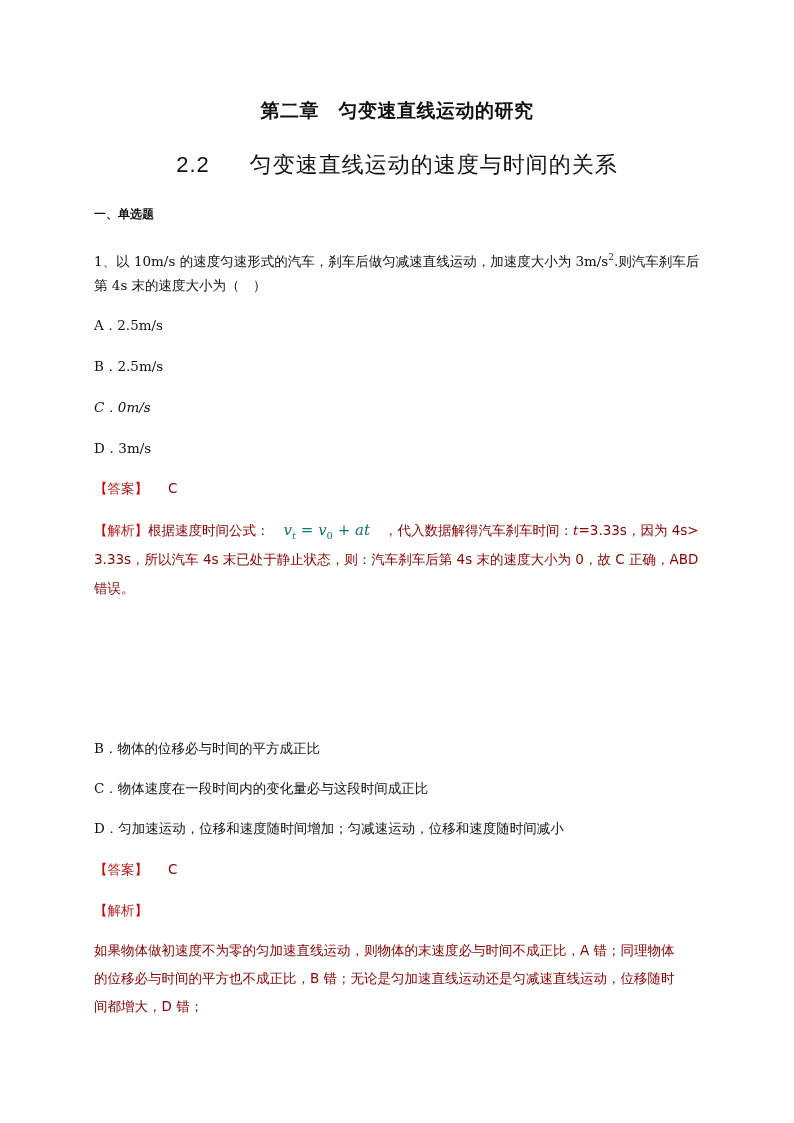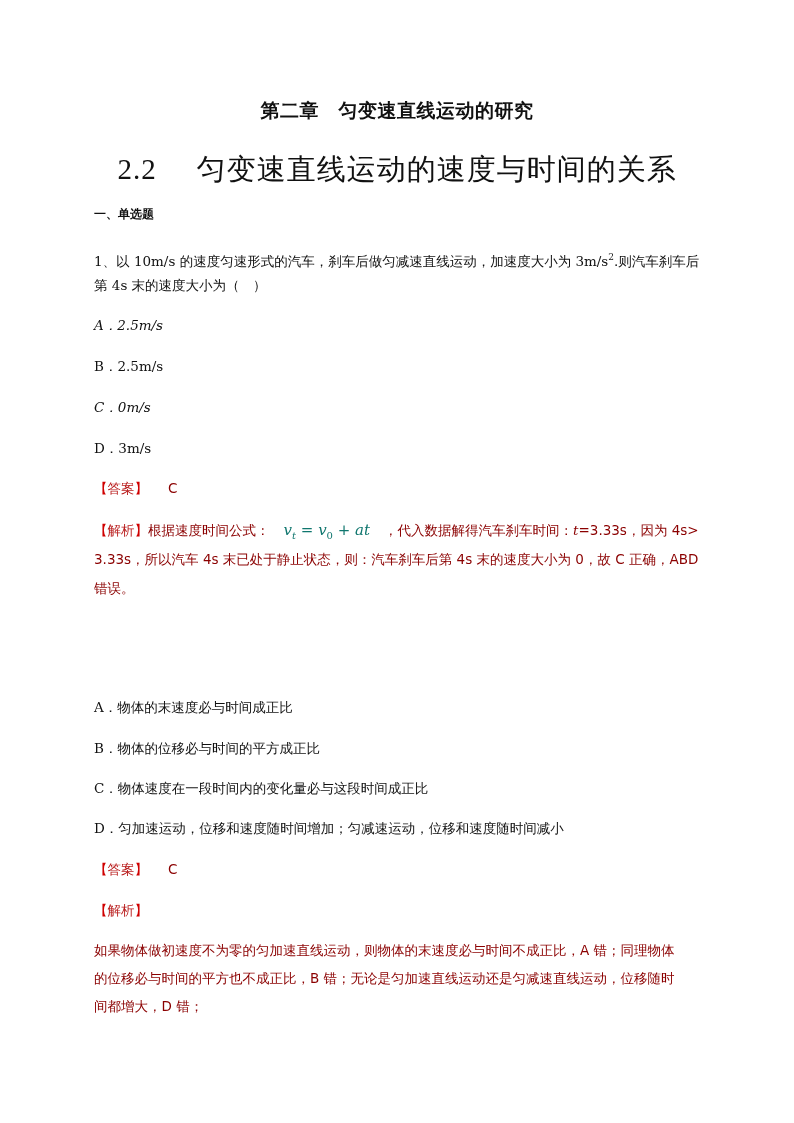--- a/index.html
+++ b/index.html
@@ -2,21 +2,21 @@
 <html><head>
 <meta charset="utf-8">
 <style>
   html, body { margin: 0; padding: 0; background: #ffffff; }
   body { width: 794px; height: 1123px; position: relative; overflow: hidden;
          font-family: "DejaVu Serif", "Liberation Serif", serif; color: #111; }
   .page { position: absolute; left: 0; top: 0; width: 794px; height: 1123px; border-radius: 22px; }
   .chapter-title { position: absolute; top: 98px; left: 0; width: 794px; text-align: center;
          font-family: "DejaVu Sans", "Liberation Sans", sans-serif; font-weight: bold; font-size: 19px; letter-spacing: 0.5px; }
   .section-title { position: absolute; top: 150px; left: 0; width: 794px; text-align: center;
-         font-family: Liberation Serif, serif; font-size: 29px; font-weight: 500; letter-spacing: 1px; color: #111; }
+         font-family: Liberation Sans, sans-serif; font-size: 22px; font-weight: 500; letter-spacing: 1px; color: #111; }
   .section-title .num { margin-right: 40px; }
   .qtype { position: absolute; top: 206px; left: 94px; font-family: "DejaVu Sans", "Liberation Sans", sans-serif;
          font-weight: bold; font-size: 12px; }
   .line { position: absolute; left: 94px; font-size: 13.5px; white-space: nowrap; line-height: 20px; }
   .sans { font-family: "DejaVu Sans", "Liberation Sans", sans-serif; }
   .red { color: #8b0000; }
   .bracket { color: #d00000; }
   .ans-label { color: #b91c1c; font-family: "DejaVu Sans", "Liberation Sans", sans-serif; }
   .ans-val { color: #8b0000; margin-left: 20px; font-family: "DejaVu Sans", "Liberation Sans", sans-serif; }
   .formula { font-family: "DejaVu Serif", "Liberation Serif", serif; font-style: italic; color: #0f766e; margin: 0 14px; font-size: 15px; }
@@ -31,36 +31,35 @@
   <div class="section-title">
     <span class="num">2.2</span><span>匀变速直线运动的速度与时间的关系</span>
   </div>
   <div class="qtype">一、单选题</div>
 
   <div class="line" style="top:247px;">
     <span>1、以 10m/s 的速度匀速形式的汽车，刹车后做匀减速直线运动，加速度大小为 3m/s</span><sup>2</sup><span>.则汽车刹车后</span>
   </div>
   <div class="line" style="top:275px;">第 4s 末的速度大小为（　）</div>
 
-  <div class="line" style="top:315px;font-style:italic;"><span>A．</span><span>2.5m/s</span></div>
+  <div class="line" style="top:315px;"><span>A．</span><span>2.5m/s</span></div>
   <div class="line" style="top:356px;"><span>B．</span><span>2.5m/s</span></div>
   <div class="line" style="top:397px;font-style:italic;"><span>C．</span><span>0m/s</span></div>
   <div class="line" style="top:438px;"><span>D．</span><span>3m/s</span></div>
 
   <div class="line" style="top:478px;">
     <span class="bracket">【</span><span class="ans-label">答案</span><span class="bracket">】</span><span class="ans-val">C</span>
   </div>
 
   <div class="line red" style="top:520px;">
     <span class="bracket">【</span><span class="ans-label">解析</span><span class="bracket">】</span><span class="sans">根据速度时间公式：</span><span class="formula"><span>v</span><sub>t</sub><span style="font-style:normal"> = </span><span>v</span><sub style="font-style:normal">0</sub><span> + at</span></span><span class="sans">，代入数据解得汽车刹车时间：</span><i>t</i><span class="sans">=3.33s，因为 4s&gt;</span>
   </div>
   <div class="line red sans" style="top:549px;">3.33s，所以汽车 4s 末已处于静止状态，则：汽车刹车后第 4s 末的速度大小为 0，故 C 正确，ABD</div>
   <div class="line red sans" style="top:578px;">错误。</div>
 
-  <div class="line" style="top:697px;"><span>A．</span><span>物体的末速度必与时间成正比</span></div>
   <div class="line" style="top:738px;"><span>B．</span><span>物体的位移必与时间的平方成正比</span></div>
   <div class="line" style="top:778px;"><span>C．</span><span>物体速度在一段时间内的变化量必与这段时间成正比</span></div>
   <div class="line" style="top:818px;"><span>D．</span><span>匀加速运动，位移和速度随时间增加；匀减速运动，位移和速度随时间减小</span></div>
 
   <div class="line" style="top:859px;">
     <span class="bracket">【</span><span class="ans-label">答案</span><span class="bracket">】</span><span class="ans-val">C</span>
   </div>
   <div class="line" style="top:900px;">
     <span class="bracket">【</span><span class="ans-label">解析</span><span class="bracket">】</span>
   </div>

